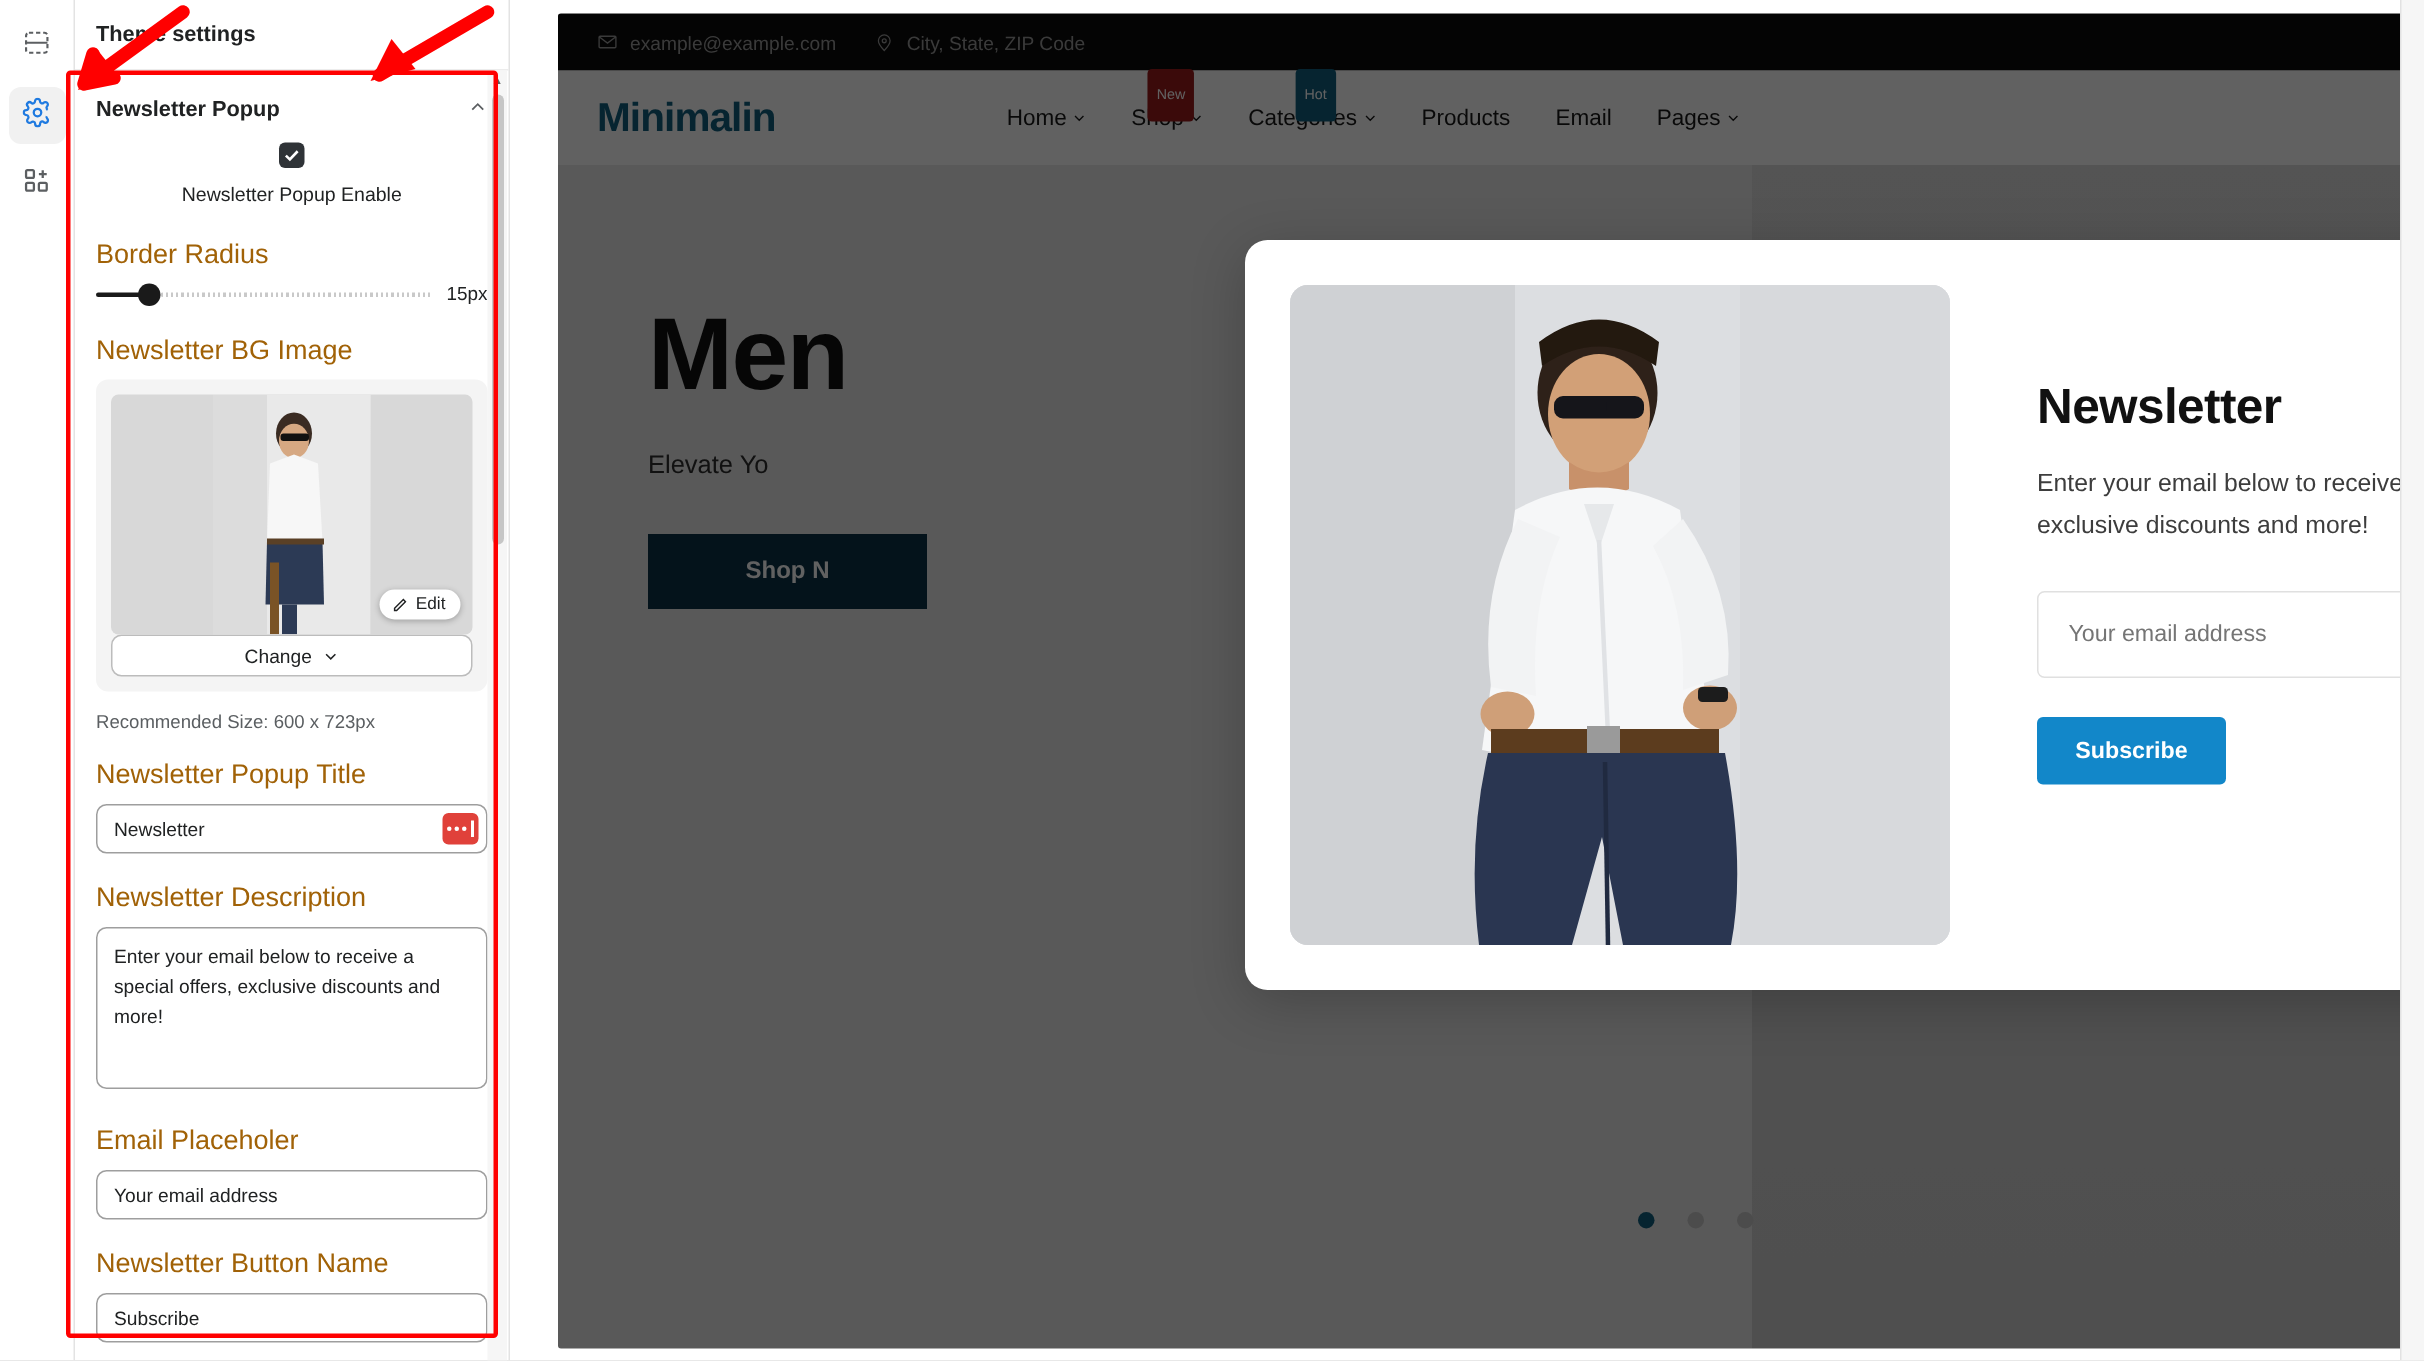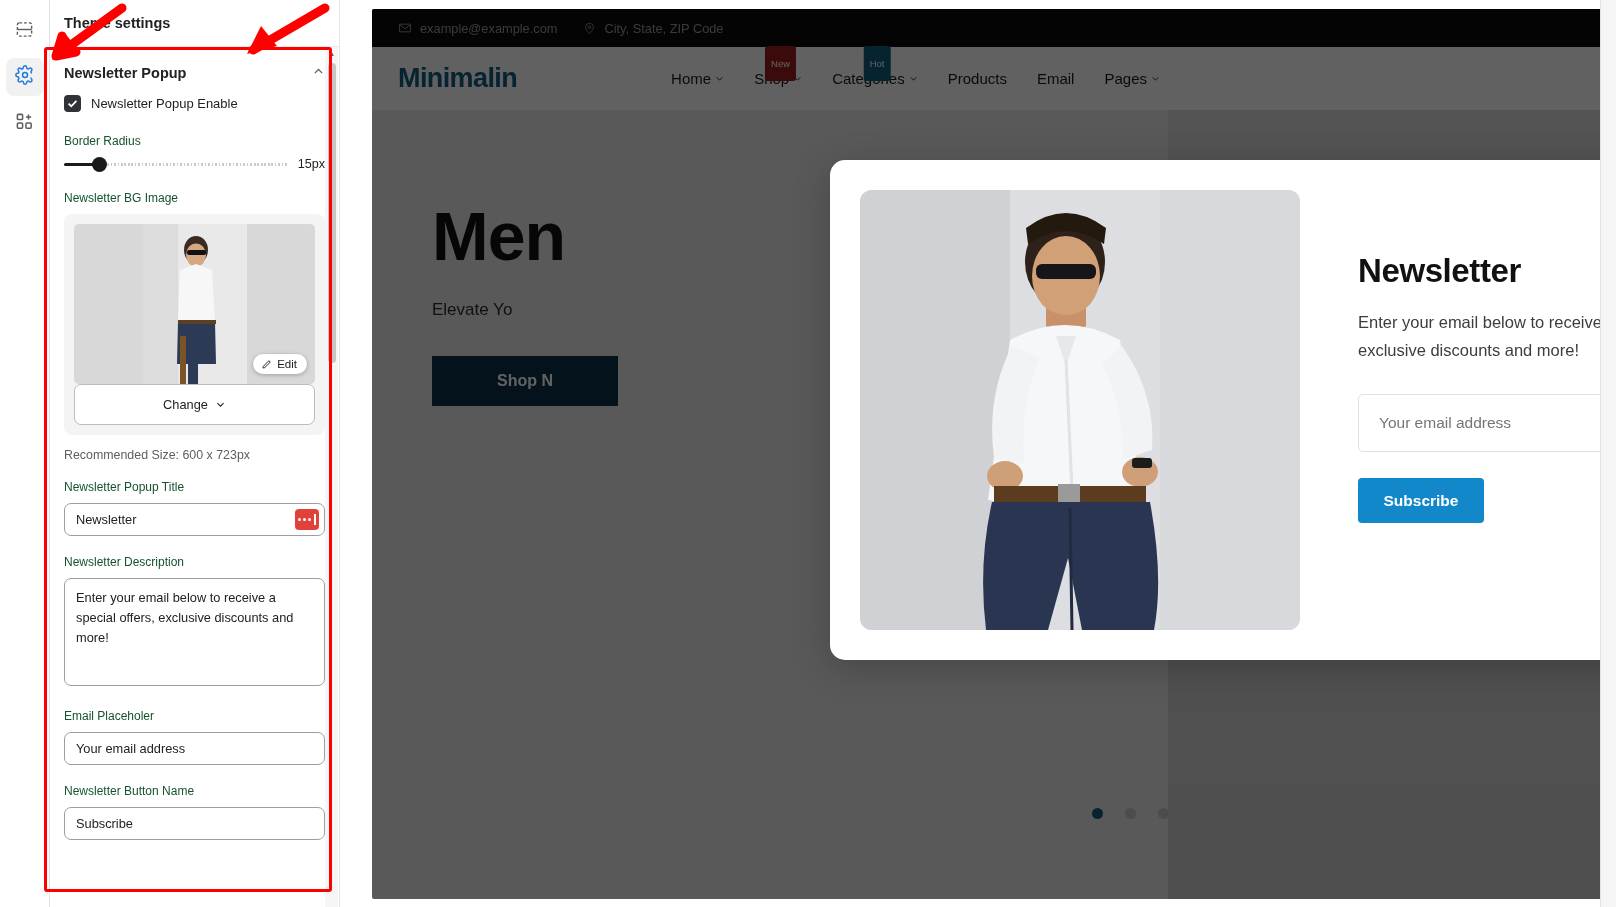--- a/index.html
+++ b/index.html
@@ -39,29 +39,29 @@
     flex: 1; overflow: hidden; position: relative;
     padding: 0 14px 0 14px;
   }
   .section-head {
     display:flex; align-items:center; justify-content: space-between;
     padding: 18px 0 14px 0;
   }
   .section-title { font-size: 14.5px; font-weight: 600; color: #202223; }
   .chev { color:#5c5f62; font-size: 12px; }
 
-  .check-row { display:flex; align-items:center; gap: 10px; margin-bottom: 22px; }
+  .check-row { display:flex; align-items:center; gap: 10px; margin-bottom: 22px; flex-direction: column; }
   .checkbox {
     width: 17px; height: 17px; border-radius: 4px; background: #2f3337;
     display:flex; align-items:center; justify-content:center; flex:0 0 17px;
   }
   .checkbox svg { width: 11px; height: 11px; }
   .check-label { font-size: 13px; color: #202223; }
 
-  .field-label { font-size: 12px; color: #14532d; margin-bottom: 9px; }
+  .field-label { font-size: 18px; color: #a16207; margin-bottom: 9px; }
 
   
   .slider-row { display:flex; align-items:center; gap: 10px; margin-bottom: 20px; }
   .slider-track {
     position: relative; flex: 1; height: 14px; display:flex; align-items:center;
   }
   .slider-filled { height: 3px; background: #1a1a1a; border-radius:2px; width: 35px; }
   .slider-rest {
     flex: 1; height: 3px; border-radius: 2px;
     background: repeating-linear-gradient(to right,#c9c9c9 0 1.5px, transparent 1.5px 3.5px);
@@ -86,21 +86,21 @@
   }
   .edit-pill {
     position: absolute; right: 8px; bottom: 10px;
     background: #fff; border-radius: 16px; padding: 4px 10px 4px 8px;
     display:flex; align-items:center; gap: 5px;
     font-size: 11.5px; color: #202223; box-shadow: 0 1px 4px rgba(0,0,0,.28);
     cursor: pointer;
   }
   .img-caption { font-size: 12.4px; color: #5b5f62; padding: 11px 2px 14px 2px; }
   .change-btn {
-    width: 100%; height: 41px; background: #fff; border: 1px solid #bcbcbc;
+    width: 100%; height: 28px; background: #fff; border: 1px solid #bcbcbc;
     border-radius: 7px; display:flex; align-items:center; justify-content:center;
     gap: 7px; font-size: 12.8px; color: #202223; cursor: pointer;
   }
   .rec-size { font-size: 12.4px; color: #5b5f62; margin: 13px 0 18px 0; }
 
   .input-wrap { position: relative; margin-bottom: 19px; }
   .text-input {
     width: 100%; height: 33px; border: 1px solid #9e9e9e; border-radius: 7px;
     background: #fff; font-size: 12.8px; color: #202223;
     padding: 0 38px 0 11px; font-family: "Liberation Sans", sans-serif;

